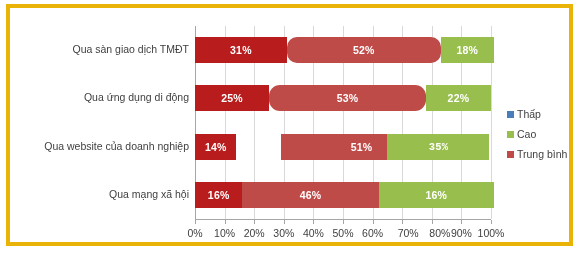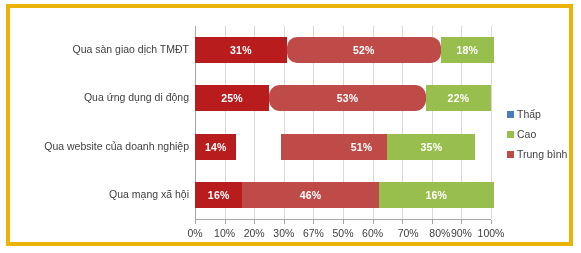--- a/index.html
+++ b/index.html
@@ -177,37 +177,37 @@
         <div class="seg s2" style="left: 245.68px; width: 53.28px;">18%</div>
       </div>
       <div class="bar-row" style="top: 59.375px;">
         <div class="seg s0" style="left: 0px; width: 74px;">25%</div>
         <div class="seg s1" style="left: 74px; width: 156.88px; border-radius: 11px;">53%</div>
         <div class="seg s2" style="left: 230.88px; width: 65.12px;">22%</div>
       </div>
       <div class="bar-row" style="top: 107.625px;">
         <div class="seg s0" style="left: 0px; width: 41.44px;">14%</div>
         <div class="seg s1" style="left: 41.44px; width: 160px; margin-left: 45px;">51%</div>
-        <div class="seg s2" style="left: 192.4px; width: 88px;">35%</div>
+        <div class="seg s2" style="left: 192.4px; width: 102px; font-family: Liberation Mono, monospace;">35%</div>
       </div>
       <div class="bar-row" style="top: 155.875px;">
         <div class="seg s0" style="left: 0px; width: 47.36px;">16%</div>
         <div class="seg s1" style="left: 47.36px; width: 136.16px;">46%</div>
         <div class="seg s2" style="left: 183.52px; width: 115.44px;">16%</div>
       </div>
     </div>
 
   <div id="axis-line"></div>
 
   <div id="x-labels">
       <div class="x-label" style="left: 0px;">0%</div>
       <div class="x-label" style="left: 29.6px;">10%</div>
       <div class="x-label" style="left: 59.2px;">20%</div>
       <div class="x-label" style="left: 88.8px;">30%</div>
-      <div class="x-label" style="left: 118.4px;">67%</div>
+      <div class="x-label" style="left: 118.4px;">40%</div>
       <div class="x-label" style="left: 148px;">50%</div>
       <div class="x-label" style="left: 177.6px;">60%</div>
       <div class="x-label" style="left: 207.2px; margin-left: 6px;">70%</div>
       <div class="x-label" style="left: 236.8px; margin-left: 8px;">80%</div>
       <div class="x-label" style="left: 266.4px;">90%</div>
       <div class="x-label" style="left: 296px;">100%</div>
     </div>
 
   <div id="legend">
       <div class="legend-item">

